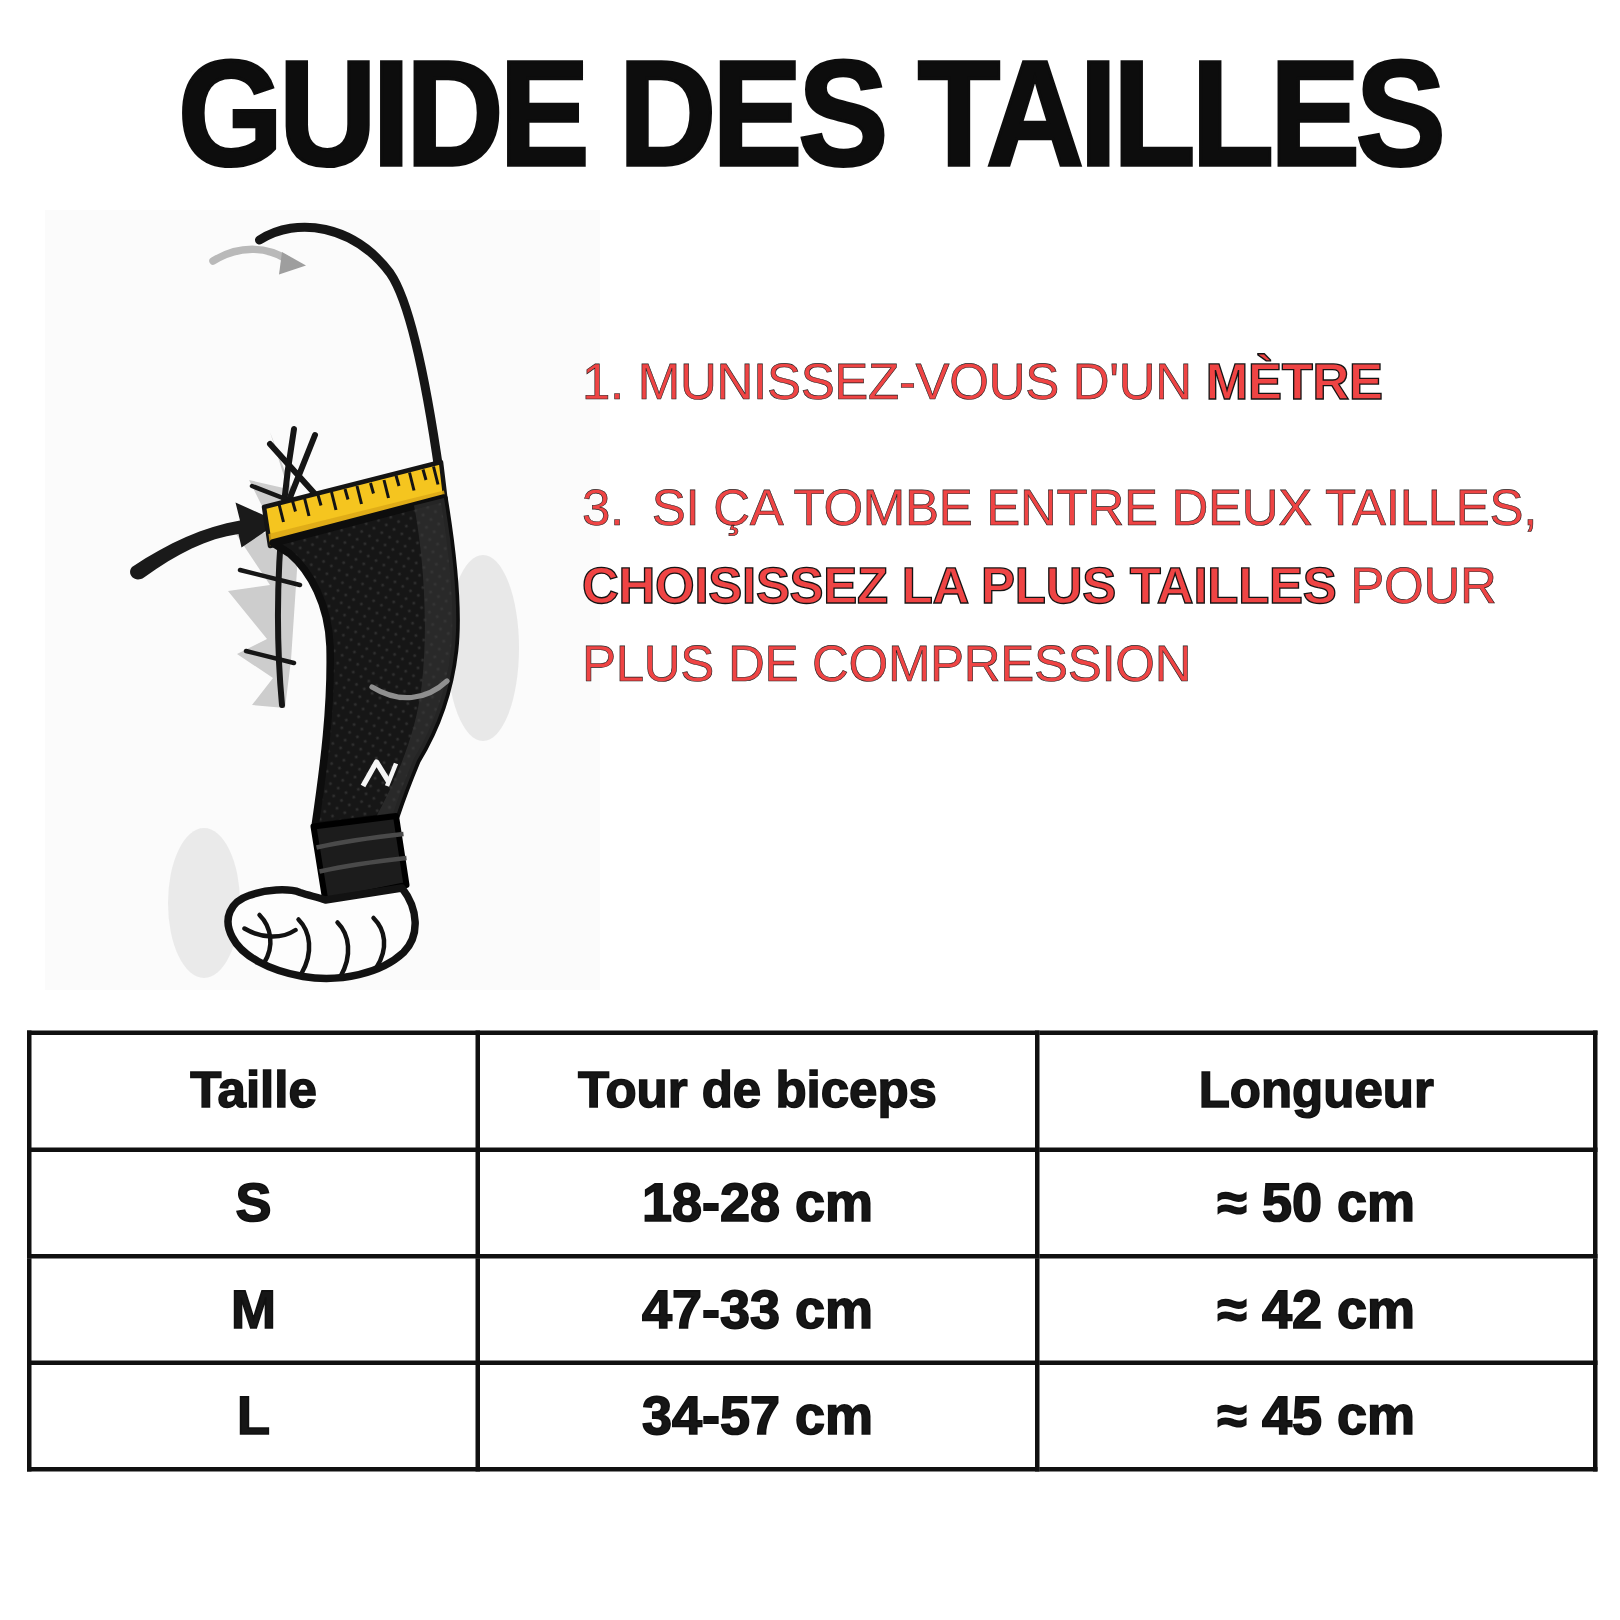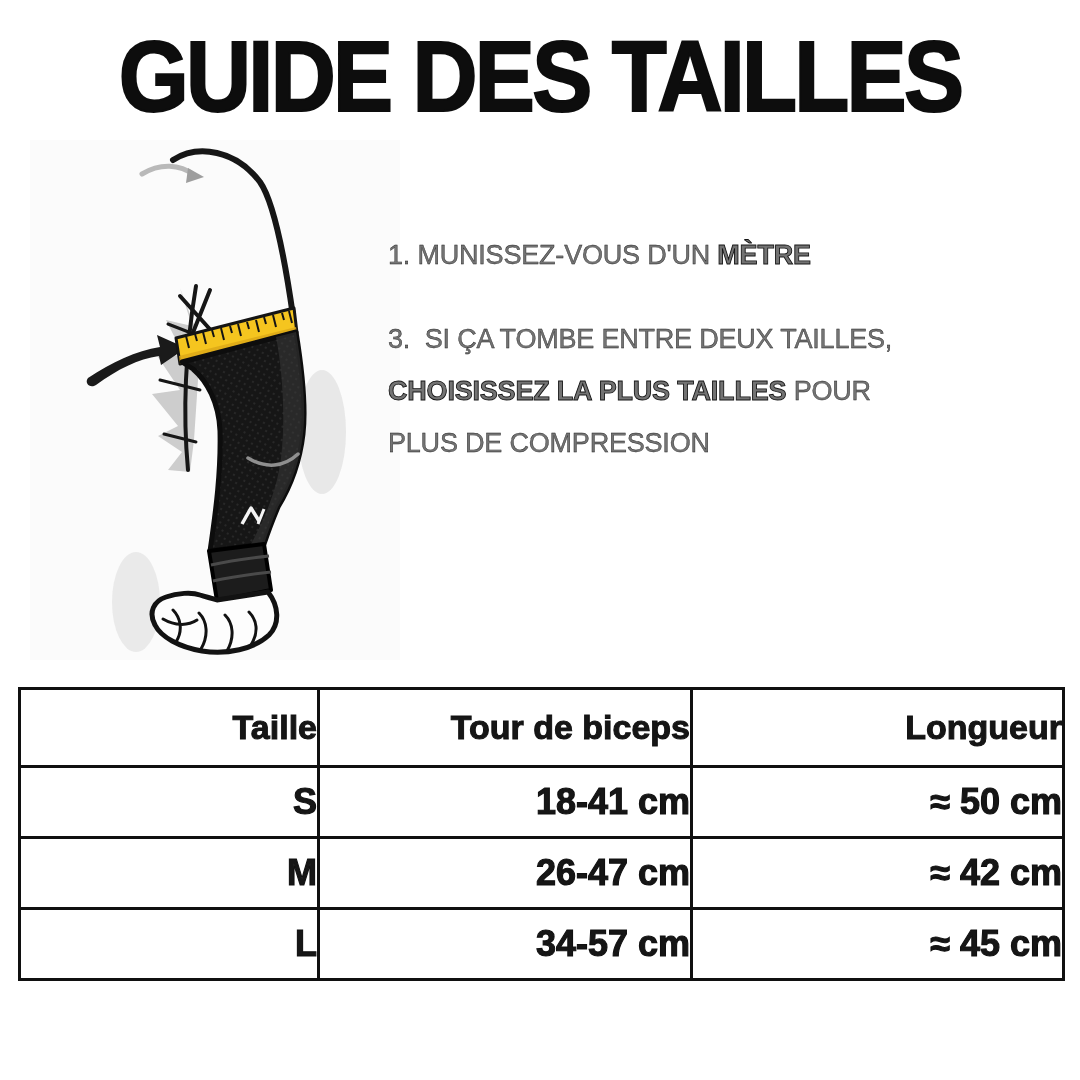--- a/index.html
+++ b/index.html
@@ -8,29 +8,29 @@
 
   .title{position:absolute;left:0;right:0;top:26px;margin:0;text-align:center;
          font-size:100px;line-height:1;font-weight:bold;letter-spacing:-3px;
          transform:scaleX(0.9);transform-origin:center;
          -webkit-text-stroke:2.2px #0d0d0d;color:#0d0d0d;white-space:nowrap;}
 
   .illustration{position:absolute;left:30px;top:140px;width:370px;height:520px;}
   .illustration svg{display:block;width:100%;height:100%;}
 
   .instructions{position:absolute;left:388px;top:229px;width:640px;}
-  .instr{margin:0;font-size:27px;line-height:52px;letter-spacing:-0.2px;
-         color:#737373;white-space:pre-wrap;-webkit-text-stroke:0.4px #1c1c1c;}
+  .instr{margin:0;font-size:34px;line-height:52px;letter-spacing:-0.2px;
+         color:#ef4444;white-space:pre-wrap;-webkit-text-stroke:0.4px #1c1c1c;}
   .instr:nth-child(2){margin-top:32px;}
   .instr:nth-child(3){margin-top:60px;}
   .b{font-weight:bold;-webkit-text-stroke:0.9px #141414;}
 
   table.size-table{position:absolute;left:18px;top:687px;width:1044px;
                    border-collapse:collapse;table-layout:fixed;}
-  .size-table th,.size-table td{border:3px solid #101010;text-align:right;
+  .size-table th,.size-table td{border:3px solid #101010;text-align:center;
                    vertical-align:middle;padding:0;background:#ffffff;}
   .size-table thead tr{height:78px;}
   .size-table tbody tr{height:71px;}
   .size-table th{font-size:34px;font-weight:bold;-webkit-text-stroke:1px #101010;}
   .size-table td{font-size:36px;font-weight:bold;-webkit-text-stroke:1.1px #101010;}
   .col-taille{width:299px;} .col-tour{width:373px;} .col-longueur{width:372px;}
 </style>
 </head>
 <body>
 
@@ -98,26 +98,26 @@
     <thead>
       <tr>
         <th>Taille</th>
         <th>Tour de biceps</th>
         <th>Longueur</th>
       </tr>
     </thead>
     <tbody>
       <tr>
         <td>S</td>
-        <td>18-41 cm</td>
+        <td>18-28 cm</td>
         <td>≈ 50 cm</td>
       </tr>
       <tr>
         <td>M</td>
-        <td>26-47 cm</td>
+        <td>47-33 cm</td>
         <td>≈ 42 cm</td>
       </tr>
       <tr>
         <td>L</td>
         <td>34-57 cm</td>
         <td>≈ 45 cm</td>
       </tr>
     </tbody>
   </table>
 

